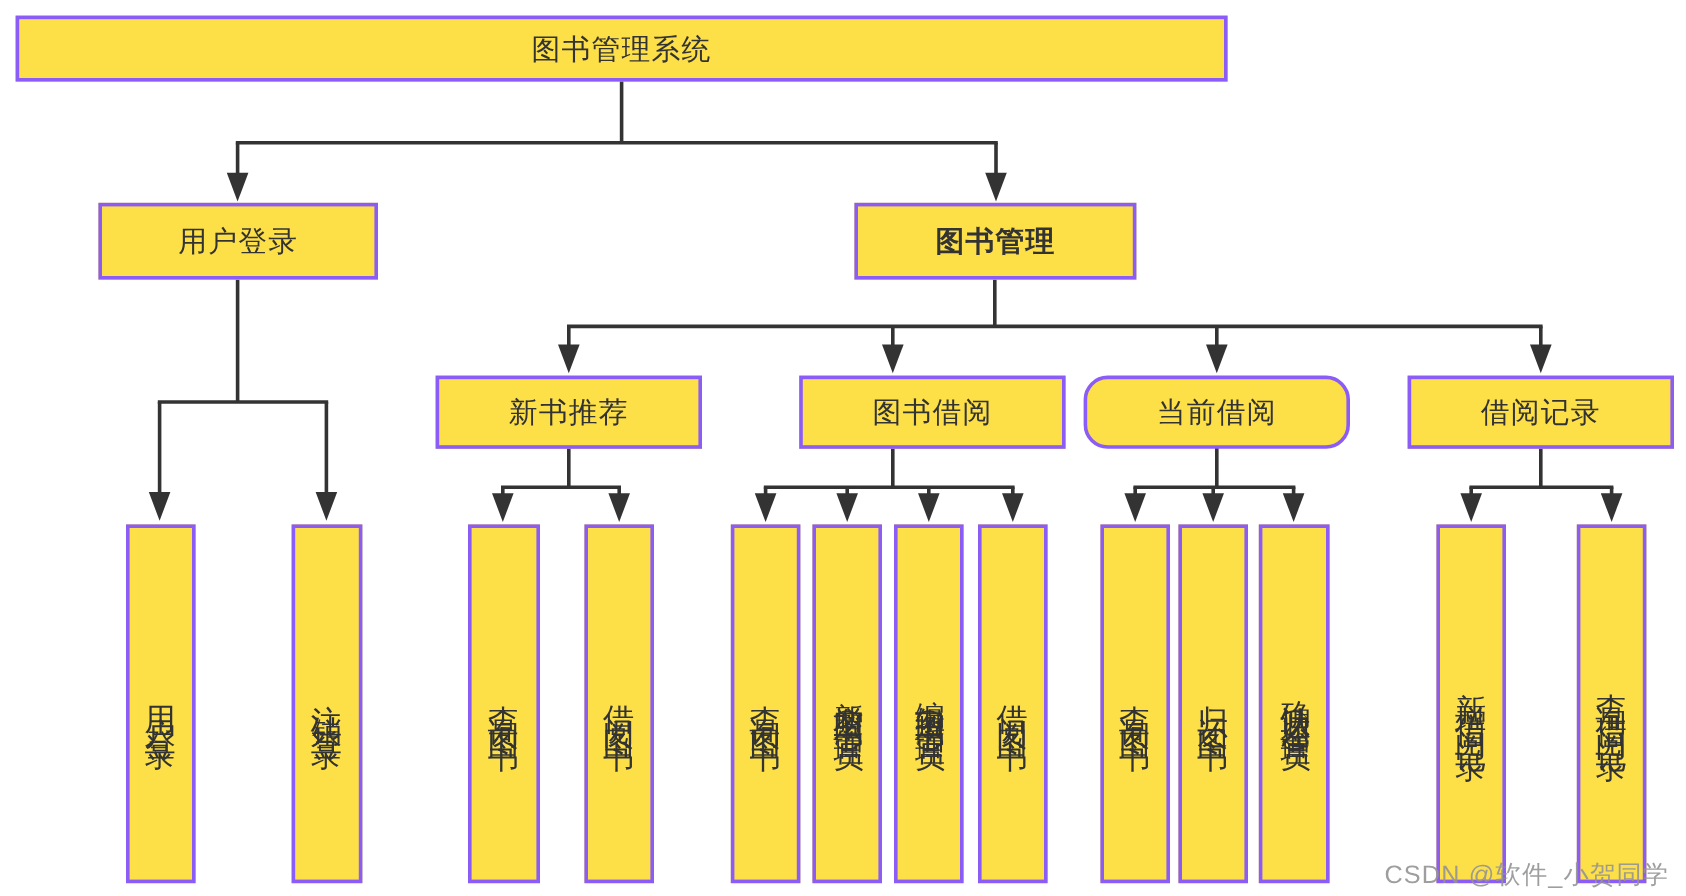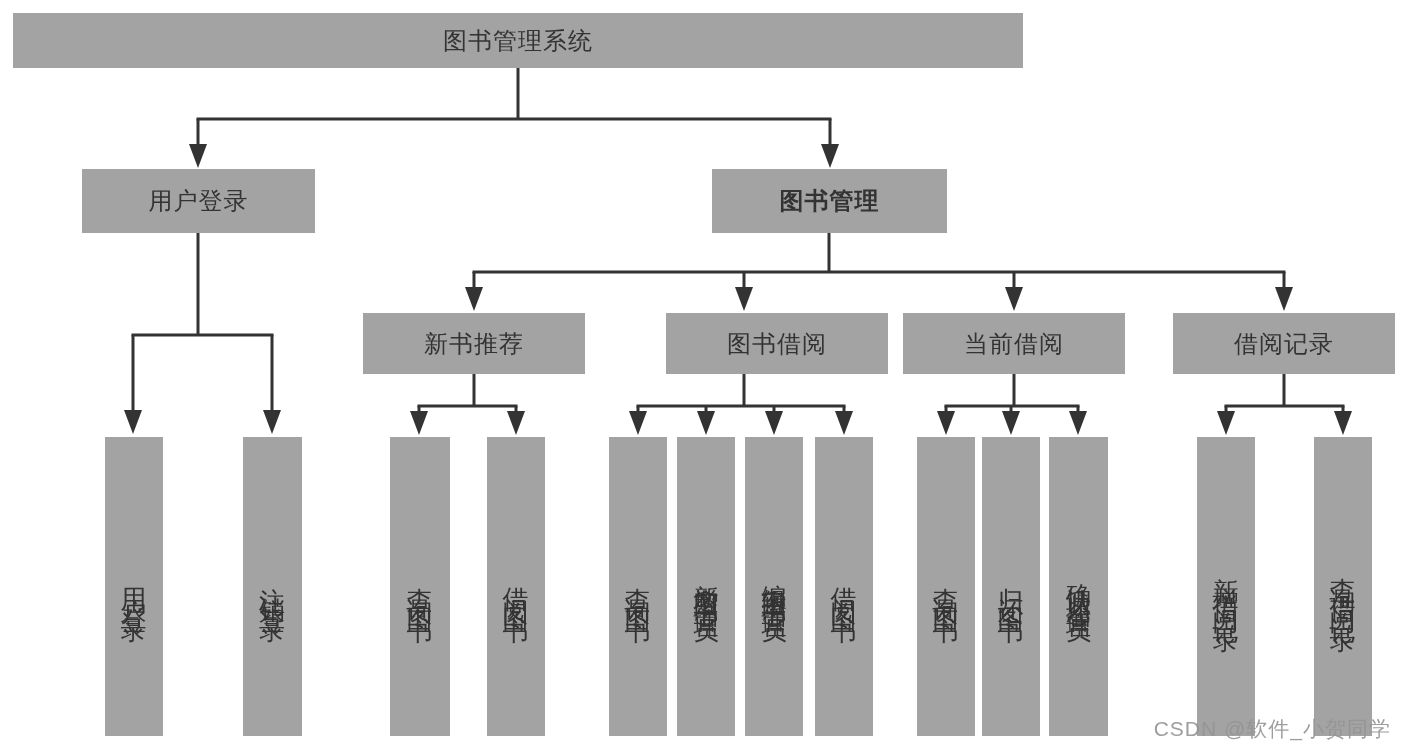--- a/index.html
+++ b/index.html
@@ -10,22 +10,22 @@
     font-family:"Liberation Sans", sans-serif;
     color:#333333;
     overflow:hidden;
   }
   svg.wires{position:absolute;left:0;top:0;width:1405px;height:747px;}
   svg.wires path{stroke:#333333;stroke-width:3;fill:none;}
   svg.wires polygon{fill:#333333;stroke:none;}
   .node{
     position:absolute;
     box-sizing:border-box;
-    border:3px solid #a3a3a3;
-    background:#a3a3a3;
+    border:3px solid #8b5cf6;
+    background:#fde047;
     display:flex;
     align-items:center;
     justify-content:center;
     text-align:right;
   }
   .hlabel{font-size:24px;letter-spacing:1px;color:#333333;}
   .leaf span{
     writing-mode:vertical-rl;
     font-size:26px;
     letter-spacing:10px;
@@ -122,21 +122,21 @@
   <div class="node" style="left:712px;top:169px;width:235px;height:64px;font-weight:bold;">
     <span class="hlabel">图书管理</span>
   </div>
 
   <div class="node" style="left:363px;top:313px;width:222px;height:61px;">
     <span class="hlabel">新书推荐</span>
   </div>
   <div class="node" style="left:666px;top:313px;width:222px;height:61px;">
     <span class="hlabel">图书借阅</span>
   </div>
-  <div class="node" style="left:903px;top:313px;width:222px;height:61px;">
+  <div class="node" style="left:903px;top:313px;width:222px;height:61px;border-radius:20px;">
     <span class="hlabel">当前借阅</span>
   </div>
   <div class="node" style="left:1173px;top:313px;width:222px;height:61px;">
     <span class="hlabel">借阅记录</span>
   </div>
 
   <div class="node leaf" style="left:105px;top:437px;width:58px;height:299px;">
     <span>用户登录</span>
   </div>
   <div class="node leaf" style="left:243px;top:437px;width:59px;height:299px;">

